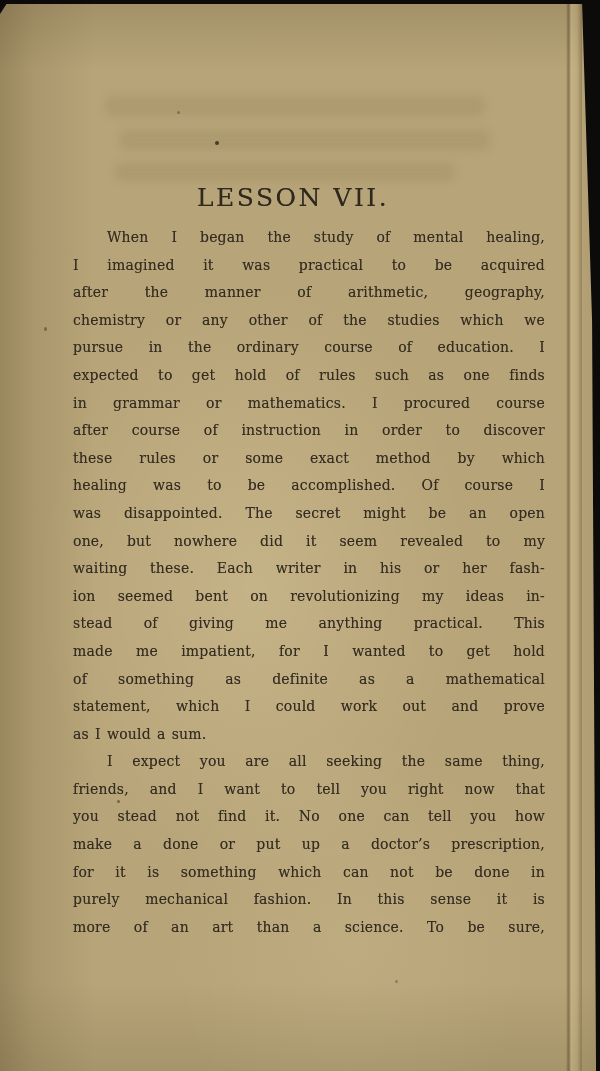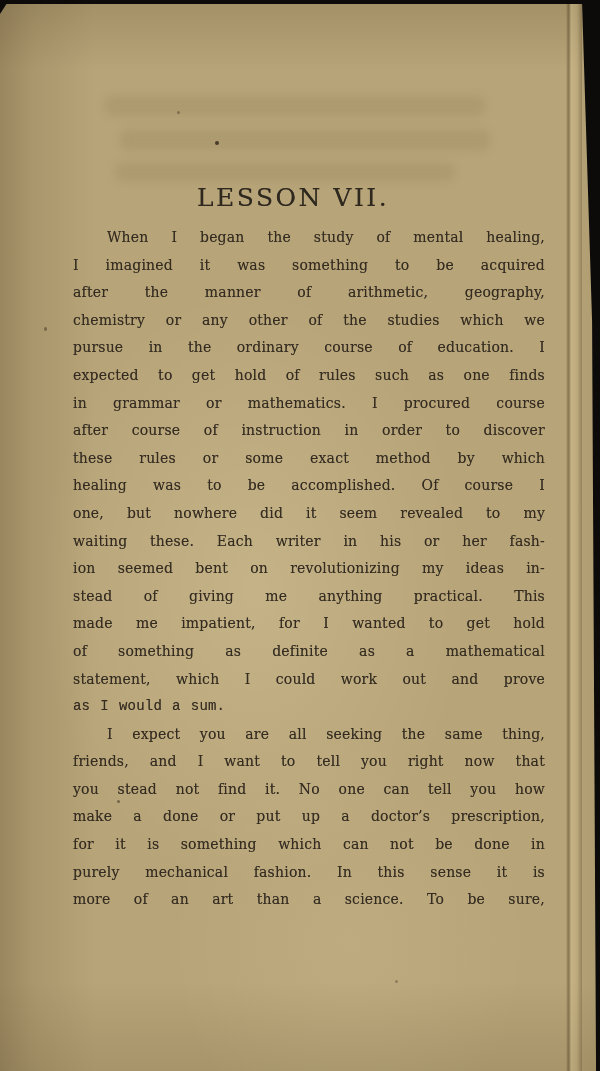--- a/index.html
+++ b/index.html
@@ -83,21 +83,20 @@
     text-align: justify;
     text-align-last: justify;
     word-spacing: 1.5px;
     letter-spacing: 0.2px;
     text-shadow: 0 0 0.5px rgba(52,44,33,0.5);
     white-space: nowrap;
   }
   .line.plain {
     text-align: center;
     text-align-last: left;
-    font-family: Liberation Mono, monospace;
   }
   .line.indent {
     text-indent: 34px;
   }
 </style>
 </head>
 <body>
 
 <div class="scan">
 
@@ -108,29 +107,30 @@
   <div class="speck" style="left:215px; top:141px; width:4px; height:4px;"></div>
   <div class="speck" style="left:177px; top:111px; width:3px; height:3px; opacity:0.45;"></div>
   <div class="speck" style="left:44px;  top:327px; width:3px; height:4px; opacity:0.55;"></div>
   <div class="speck" style="left:117px; top:800px; width:3px; height:3px; opacity:0.6;"></div>
   <div class="speck" style="left:395px; top:980px; width:3px; height:3px; opacity:0.4;"></div>
 
   <div class="title">LESSON VII.</div>
 
   <div class="body-text">
       <div class="line indent">When I began the study of mental healing,</div>
-      <div class="line">I imagined it was something to be acquired</div>
+      <div class="line">I imagined it was practical to be acquired</div>
       <div class="line">after the manner of arithmetic, geography,</div>
       <div class="line">chemistry or any other of the studies which we</div>
       <div class="line">pursue in the ordinary course of education. I</div>
       <div class="line">expected to get hold of rules such as one finds</div>
       <div class="line">in grammar or mathematics. I procured course</div>
       <div class="line">after course of instruction in order to discover</div>
       <div class="line">these rules or some exact method by which</div>
       <div class="line">healing was to be accomplished. Of course I</div>
+      <div class="line">was disappointed. The secret might be an open</div>
       <div class="line">one, but nowhere did it seem revealed to my</div>
       <div class="line">waiting these. Each writer in his or her fash-</div>
       <div class="line">ion seemed bent on revolutionizing my ideas in-</div>
       <div class="line">stead of giving me anything practical. This</div>
       <div class="line">made me impatient, for I wanted to get hold</div>
       <div class="line">of something as definite as a mathematical</div>
       <div class="line">statement, which I could work out and prove</div>
       <div class="line plain">as I would a sum.</div>
       <div class="line indent">I expect you are all seeking the same thing,</div>
       <div class="line">friends, and I want to tell you right now that</div>

